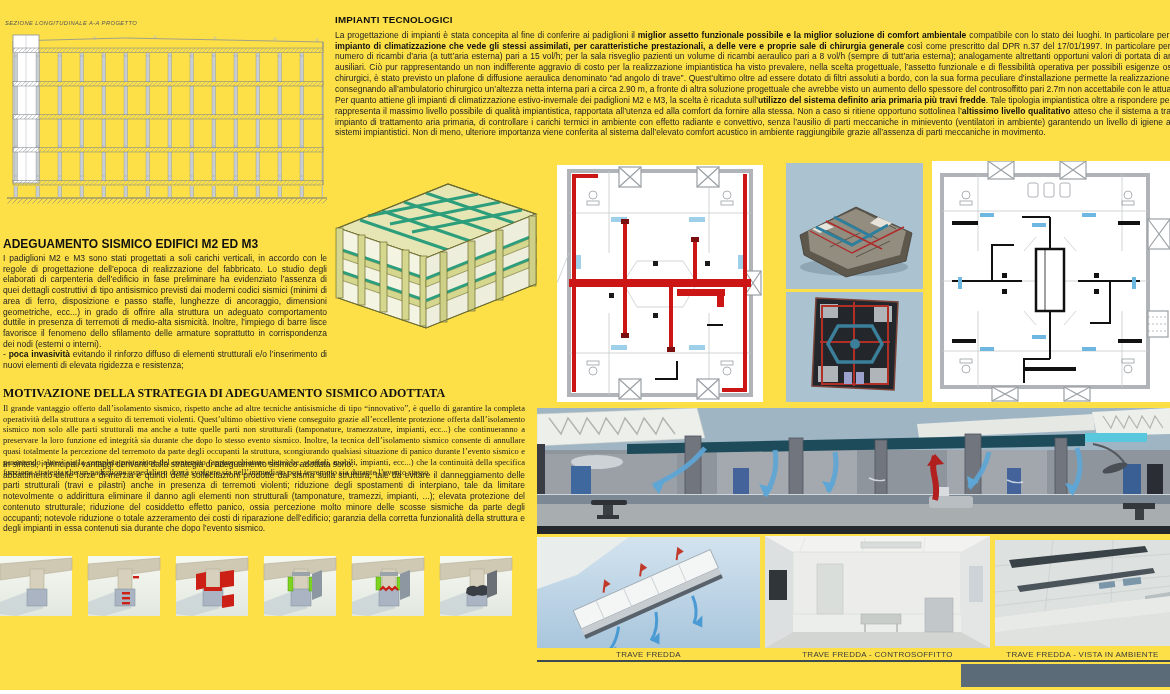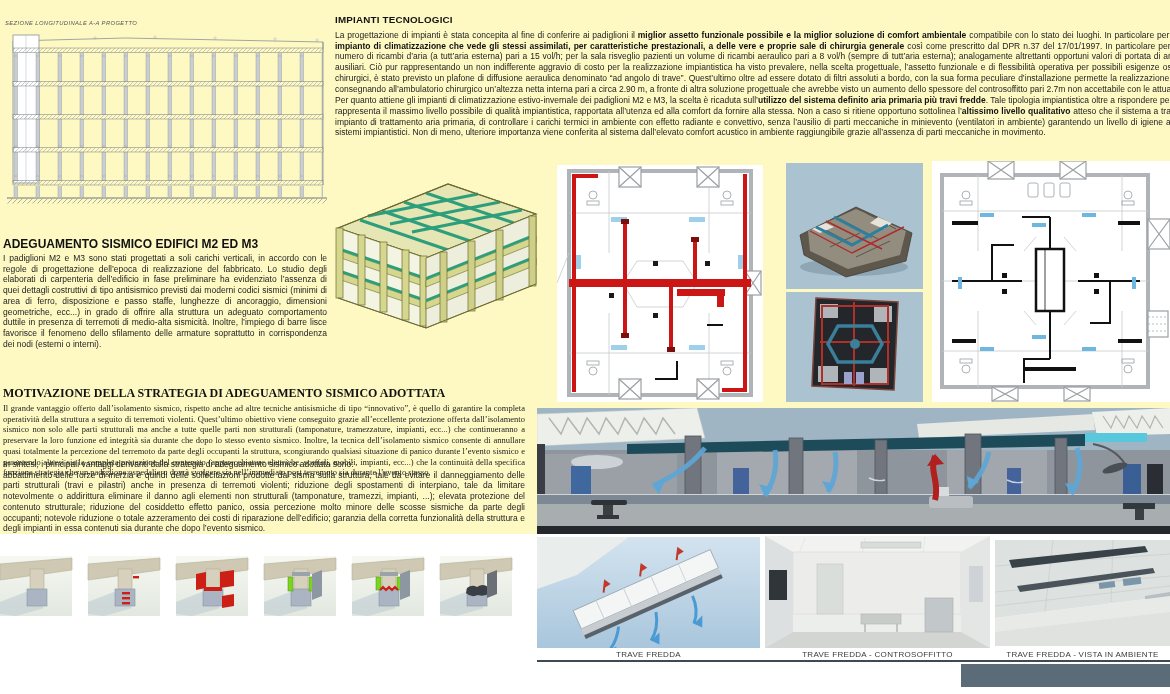--- a/index.html
+++ b/index.html
@@ -1,17 +1,17 @@
 <!DOCTYPE html>
 <html><head>
 <meta charset="utf-8">
 <style>
   html,body{margin:0;padding:0;background:#ffffff;}
   body{width:1170px;height:694px;overflow:hidden;font-family:"Liberation Sans",sans-serif;color:#1c1c1c;}
-  .board{position:relative;width:1170px;height:534px;background:#fef9c3;}
+  .board{position:relative;width:1170px;height:690px;background:#fde047;}
   .abs{position:absolute;}
   .txt{font-size:8.5px;line-height:1.26;text-align:justify;color:#222;}
   .txt b{color:#111;}
   .h-main{font-size:9.8px;font-weight:bold;letter-spacing:.2px;color:#111;margin:0 0 5px 0;}
   .h-sub{font-size:12px;font-weight:bold;color:#111;margin:0 0 2px 0;}
   .caption{font-size:8px;color:#3a3a3a;text-align:center;letter-spacing:.3px;}
   .sec-label{font-size:5.8px;font-style:italic;color:#555;letter-spacing:.4px;}
   svg{display:block;}
   .footer-line{background:#3e4a52;}
   .footer-bar{background:#5b6b77;}
@@ -72,20 +72,21 @@
 
   <div class="abs" style="left:335px;top:14px;width:1005px;">
     <div class="h-main">IMPIANTI TECNOLOGICI</div>
     <div class="txt"><span>La progettazione di impianti è stata concepita al fine di conferire ai padiglioni il </span><b>miglior assetto funzionale possibile e la miglior soluzione di comfort ambientale</b><span> compatibile con lo stato dei luoghi. In particolare per i </span><b>5 ambulatori chirurgici si è proposto un impianto di climatizzazione che vede gli stessi assimilati, per caratteristiche prestazionali, a delle vere e proprie sale di chirurgia generale</b><span> così come prescritto dal DPR n.37 del 17/01/1997. In particolare per gli ambulatori chirurgici è stato garantito un numero di ricambi d’aria (a tutt’aria esterna) pari a 15 vol/h; per la sala risveglio pazienti un volume di ricambi aeraulico pari a 8 vol/h (sempre di tutt’aria esterna); analogamente altrettanti opportuni valori di portata di aria esterna sono stati previsti per gli ambienti ausiliari. Ciò pur rappresentando un non indifferente aggravio di costo per la realizzazione impiantistica ha visto prevalere, nella scelta progettuale, l’assetto funzionale e di flessibilità operativa per possibili esigenze ospedaliere più severe. Per tutti gli ambulatori chirurgici, è stato previsto un plafone di diffusione aeraulica denominato “ad angolo di trave”. Quest’ultimo oltre ad essere dotato di filtri assoluti a bordo, con la sua forma peculiare d’installazione permette la realizzazione di un controsoffitto di spessore molto ridotto, consegnando all’ambulatorio chirurgico un’altezza netta interna pari a circa 2.90 m, a fronte di altra soluzione progettuale che avrebbe visto un aumento dello spessore del controsoffitto pari 2.7m non accettabile con le attuali norme vigenti di agibilità sanitaria.</span></div>
     <div class="txt" style="margin-top:1px;"><span>Per quanto attiene gli impianti di climatizzazione estivo-invernale dei padiglioni M2 e M3, la scelta è ricaduta sull’</span><b>utilizzo del sistema definito aria primaria più travi fredde</b><span>. Tale tipologia impiantistica oltre a rispondere perfettamente alla finalità delle richieste di gara, rappresenta il massimo livello possibile di qualità impiantistica, rapportata all’utenza ed alla comfort da fornire alla stessa. Non a caso si ritiene opportuno sottolinea l’</span><b>altissimo livello qualitativo</b><span> atteso che il sistema a travi fredde consente, coadiuvato da opportuno impianto di trattamento aria primaria, di controllare i carichi termici in ambiente con effetto radiante e convettivo, senza l’ausilio di parti meccaniche in minievento (ventilatori in ambiente) garantendo un livello di igiene ambientale difficilmente raggiungibile con altri sistemi impiantistici. Non di meno, ulteriore importanza viene conferita al sistema dall’elevato comfort acustico in ambiente raggiungibile grazie all’assenza di parti meccaniche in movimento.</span></div>
   </div>
 
   <div class="abs" style="left:3px;top:237px;width:324px;">
     <div class="h-sub">ADEGUAMENTO SISMICO EDIFICI M2 ED M3</div>
     <div class="txt">I padiglioni M2 e M3 sono stati progettati a soli carichi verticali, in accordo con le regole di progettazione dell’epoca di realizzazione del fabbricato. Lo studio degli elaborati di carpenteria dell’edificio in fase preliminare ha evidenziato l’assenza di quei dettagli costruttivi di tipo antisismico previsti dai moderni codici sismici (minimi di area di ferro, disposizione e passo staffe, lunghezze di ancoraggio, dimensioni geometriche, ecc...) in grado di offrire alla struttura un adeguato comportamento duttile in presenza di terremoti di medio-alta sismicità. Inoltre, l’impiego di barre lisce favorisce il fenomeno dello sfilamento delle armature soprattutto in corrispondenza dei nodi (esterni o interni).</div>
+    <div class="txt"><span>- </span><b>poca invasività</b><span> evitando il rinforzo diffuso di elementi strutturali e/o l’inserimento di nuovi elementi di elevata rigidezza e resistenza;</span></div>
   </div>
 
   <div class="abs" style="left:3px;top:386px;width:522px;font-family:Liberation Serif, serif;">
     <div class="h-sub">MOTIVAZIONE DELLA STRATEGIA DI ADEGUAMENTO SISMICO ADOTTATA</div>
     <div class="txt">Il grande vantaggio offerto dall’isolamento sismico, rispetto anche ad altre tecniche antisismiche di tipo “innovativo”, è quello di garantire la completa operatività della struttura a seguito di terremoti violenti. Quest’ultimo obiettivo viene conseguito grazie all’eccellente protezione offerta dall’isolamento sismico non solo alle parti strutturali ma anche a tutte quelle parti non strutturali (tamponature, tramezzature, impianti, ecc...) che continueranno a preservare la loro funzione ed integrità sia durante che dopo lo stesso evento sismico. Inoltre, la tecnica dell’isolamento sismico consente di annullare quasi totalmente la percezione del terremoto da parte degli occupanti la struttura, scongiurando qualsiasi situazione di panico durante l’evento sismico e garantendo altresì sia la completa protezione del contenuto (apparecchiature elettriche, scaffali, mobili, impianti, ecc...) che la continuità della specifica funzione strategia che un padiglione ospedaliero dovrà svolgere sia nell’immediato post terremoto sia durante l’evento stesso.</div>
   </div>
 
   <div class="abs" style="left:3px;top:459px;width:522px;">
     <div class="txt">In sintesi, i principali vantaggi derivanti dalla strategia di adeguamento sismico adottata sono:</div>
     <div class="txt">abbattimento delle forze di inerzia e quindi delle sollecitazioni prodotte dal sisma sulla struttura, tale da evitare il danneggiamento delle parti strutturali (travi e pilastri) anche in presenza di terremoti violenti; riduzione degli spostamenti di interpiano, tale da limitare notevolmente o addirittura eliminare il danno agli elementi non strutturali (tamponature, tramezzi, impianti, ...); elevata protezione del contenuto strutturale; riduzione del cosiddetto effetto panico, ossia percezione molto minore delle scosse sismiche da parte degli occupanti; notevole riduzione o totale azzeramento dei costi di riparazione dell’edificio; garanzia della corretta funzionalità della struttura e degli impianti in essa contenuti sia durante che dopo l’evento sismico.</div>

